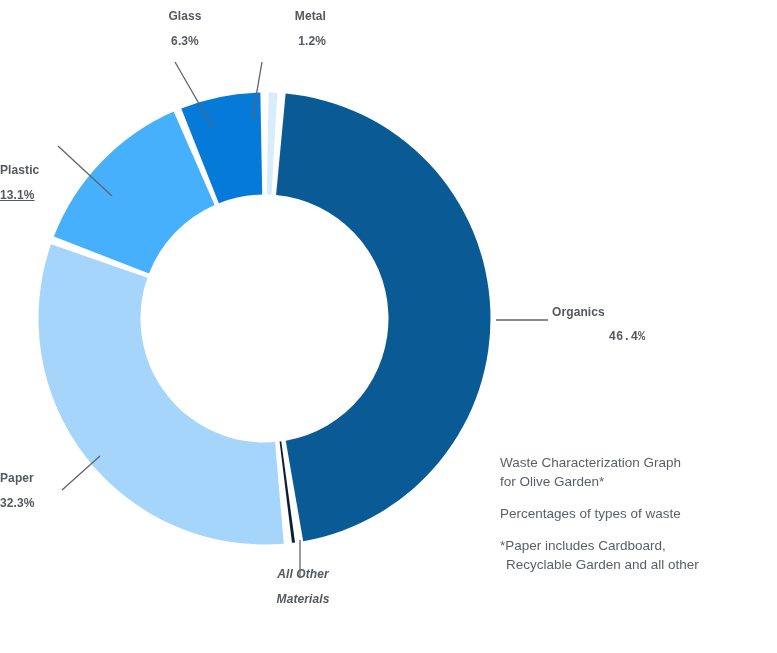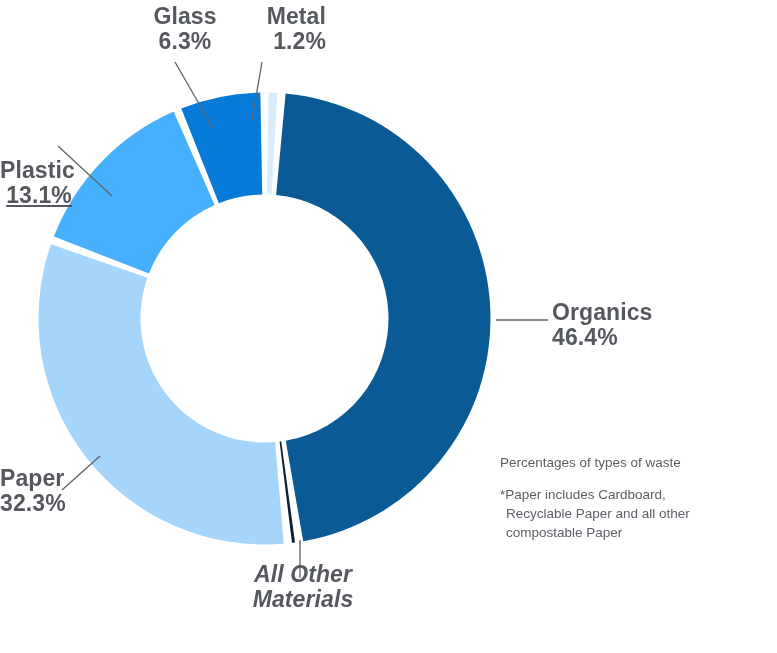--- a/index.html
+++ b/index.html
@@ -26,40 +26,40 @@
     position: absolute;
     left: 0; top: 0;
     width: 777px;
     height: 653px;
     display: block;
   }
   .label {
     position: absolute;
     font-family: "Liberation Sans", sans-serif;
     font-weight: bold;
-    font-size: 23px;
+    font-size: 12px;
     line-height: 25px;
     color: #55595f;
     white-space: nowrap;
     letter-spacing: 0.1px;
   }
   .label .pct {
     display: block;
     font-weight: bold;
   }
 
   
   #label-glass    { left: 140px; top: 4px;   width: 90px;  text-align: center; }
   #label-metal    { left: 236px; top: 4px;   width: 90px;  text-align: right; }
   #label-plastic  { left: 0px;   top: 116px; width: 78px;  text-align: left; margin-top: 42px; }
-  #label-plastic .pct { text-align: center; width: 78px; text-decoration: underline; }
+  #label-plastic .pct { width: 78px; text-decoration: underline; }
   #label-paper    { left: 0px;   top: 466px; width: 80px;  text-align: left; }
   #label-paper .pct { text-align: left; }
   #label-organics { left: 552px; top: 300px; width: 160px; text-align: left; }
-  #label-organics .pct { text-align: left; width: 150px; }
+  #label-organics .pct { text-align: center; width: 150px; font-family: Liberation Mono, monospace; }
   #label-other    { left: 228px; top: 562px; width: 150px; text-align: center; font-style: italic; }
 
   #caption {
     position: absolute;
     left: 500px;
     top: 453px;
     width: 262px;
     font-family: "Liberation Sans", sans-serif;
     font-size: 13.5px;
     line-height: 19px;
@@ -122,22 +122,25 @@
     <span class="pct">46.4%</span>
   </div>
 
   <div class="label" id="label-other">
     <span>All Other</span><br>
     <span>Materials</span>
   </div>
 
   <div id="caption">
     <div class="cap-block">
+      <div>Waste Characterization Graph</div>
+      <div>for Olive Garden*</div>
+    </div>
+    <div class="cap-block">
       <div>Percentages of types of waste</div>
     </div>
     <div class="cap-block cap-note">
       <div>*Paper includes Cardboard,</div>
-      <div style="padding-left:6px">Recyclable Paper and all other</div>
-      <div style="padding-left:6px">compostable Paper</div>
+      <div style="padding-left:6px">Recyclable Garden and all other</div>
     </div>
   </div>
 
 </div>
 
 </body></html>

